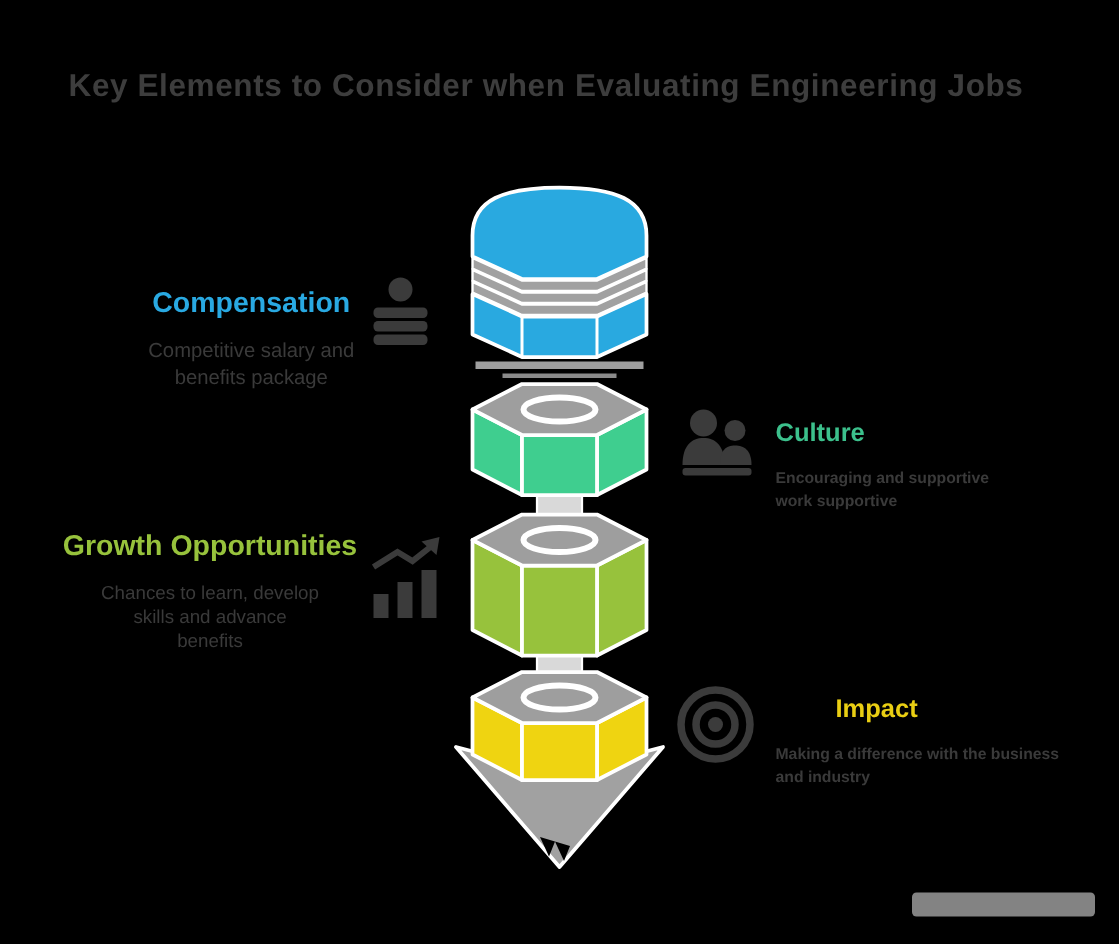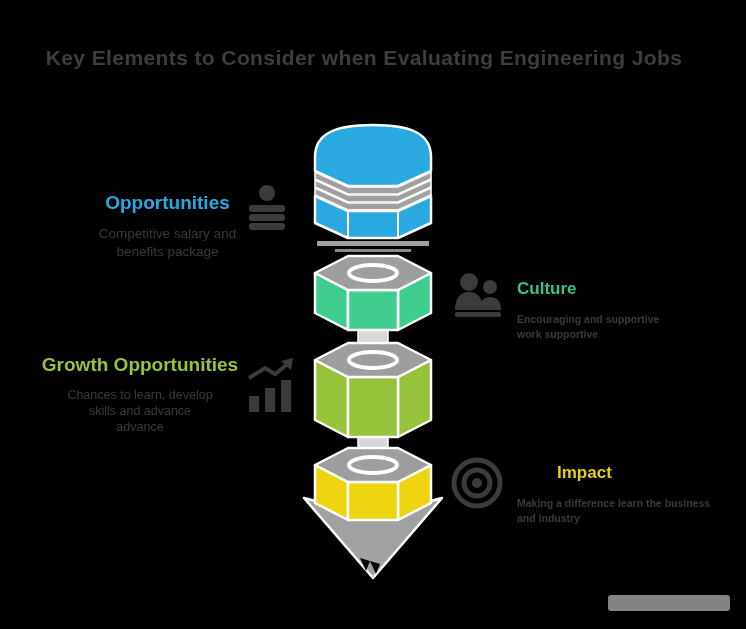--- a/index.html
+++ b/index.html
@@ -98,21 +98,21 @@
     <g>
       <polygon points="35,352 35,390 68,407 68,369" fill="#EFD411" stroke="#ffffff" stroke-width="2.5" stroke-linejoin="round"></polygon>
       <polygon points="151,352 151,390 118,407 118,369" fill="#EFD411" stroke="#ffffff" stroke-width="2.5" stroke-linejoin="round"></polygon>
       <polygon points="68,369 118,369 118,407 68,407" fill="#EFD411" stroke="#ffffff" stroke-width="2.5" stroke-linejoin="round"></polygon>
       <polygon points="35,352 68,335 118,335 151,352 118,369 68,369" fill="#9e9e9e" stroke="#ffffff" stroke-width="2.5" stroke-linejoin="round"></polygon>
       <ellipse cx="93" cy="352" rx="24" ry="8" fill="none" stroke="#ffffff" stroke-width="4"></ellipse>
     </g>
   </svg>
 
   <div class="label-block comp-block block-center">
-    <div class="heading" style="color: rgb(41, 169, 226);">Opportunities</div>
+    <div class="heading" style="color: rgb(41, 169, 226);">Compensation</div>
     <div class="desc">
       <div>Competitive salary and</div>
       <div>benefits package</div>
     </div>
   </div>
   <div class="icon" style="left:243px;top:183px;">
     <svg width="48" height="52" viewBox="0 0 48 52">
       <circle cx="24" cy="10" r="8" fill="#3b3b3b"></circle>
       <rect x="6" y="22" width="36" height="7" rx="3" fill="#3b3b3b"></rect>
       <rect x="6" y="31" width="36" height="7" rx="3" fill="#3b3b3b"></rect>
@@ -135,21 +135,21 @@
       <div>Encouraging and supportive</div>
       <div>work supportive</div>
     </div>
   </div>
 
   <div class="label-block growth-block block-center">
     <div class="heading" style="color: rgb(151, 194, 60);">Growth Opportunities</div>
     <div class="desc">
       <div>Chances to learn, develop</div>
       <div>skills and advance</div>
-      <div>advance</div>
+      <div>benefits</div>
     </div>
   </div>
   <div class="icon" style="left:245px;top:358px;">
     <svg width="52" height="58" viewBox="0 0 52 58">
       <rect x="4" y="38" width="10" height="16" fill="#3b3b3b"></rect>
       <rect x="20" y="30" width="10" height="24" fill="#3b3b3b"></rect>
       <rect x="36" y="22" width="10" height="32" fill="#3b3b3b"></rect>
       <polyline points="4,20 20,10 30,16 44,5" fill="none" stroke="#3b3b3b" stroke-width="4"></polyline>
       <polygon points="48,0 36,3 46,12" fill="#3b3b3b"></polygon>
     </svg>
@@ -158,20 +158,20 @@
   <div class="icon" style="left:448px;top:452px;">
     <svg width="58" height="62" viewBox="0 0 58 62">
       <circle cx="29" cy="31" r="23" fill="none" stroke="#3b3b3b" stroke-width="5"></circle>
       <circle cx="29" cy="31" r="13" fill="none" stroke="#3b3b3b" stroke-width="5"></circle>
       <circle cx="29" cy="31" r="5" fill="#3b3b3b"></circle>
     </svg>
   </div>
   <div class="label-block impact-block block-left">
     <div class="heading" style="color: rgb(233, 206, 19);">Impact</div>
     <div class="desc">
-      <div>Making a difference learn the business</div>
+      <div>Making a difference with the business</div>
       <div>and industry</div>
     </div>
   </div>
 
   <div class="watermark"></div>
 
 </div>
 
 </body></html>

